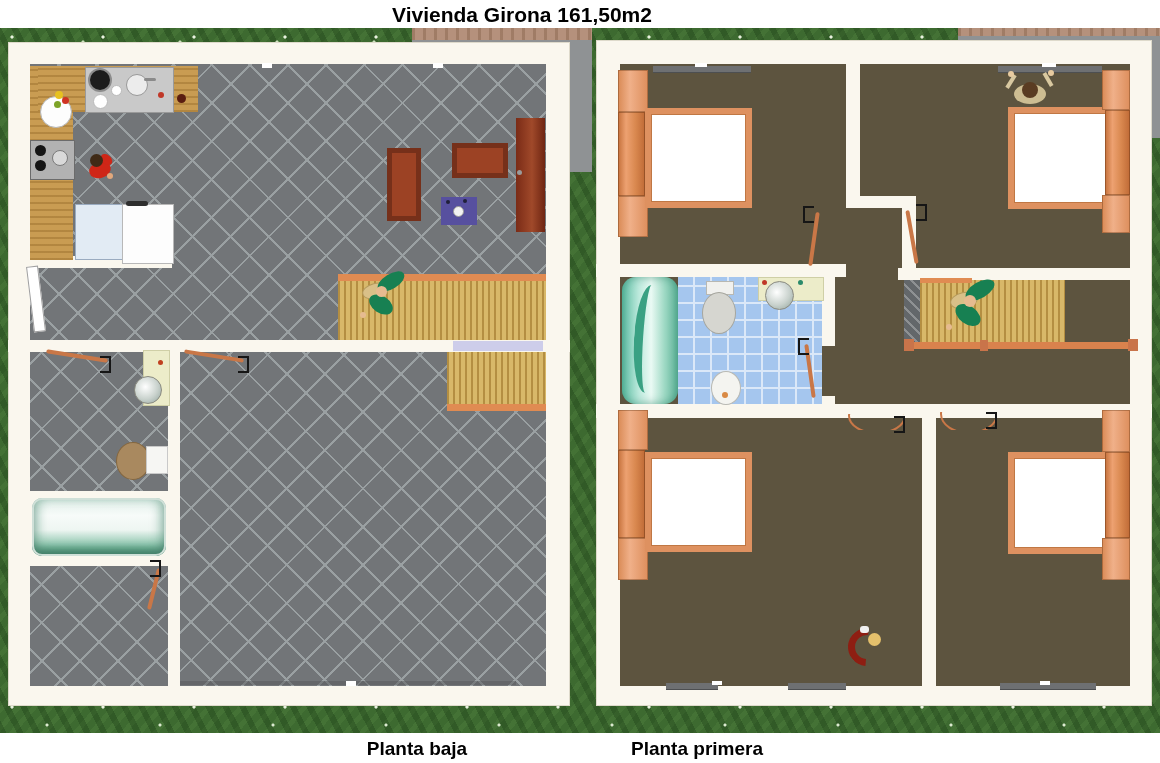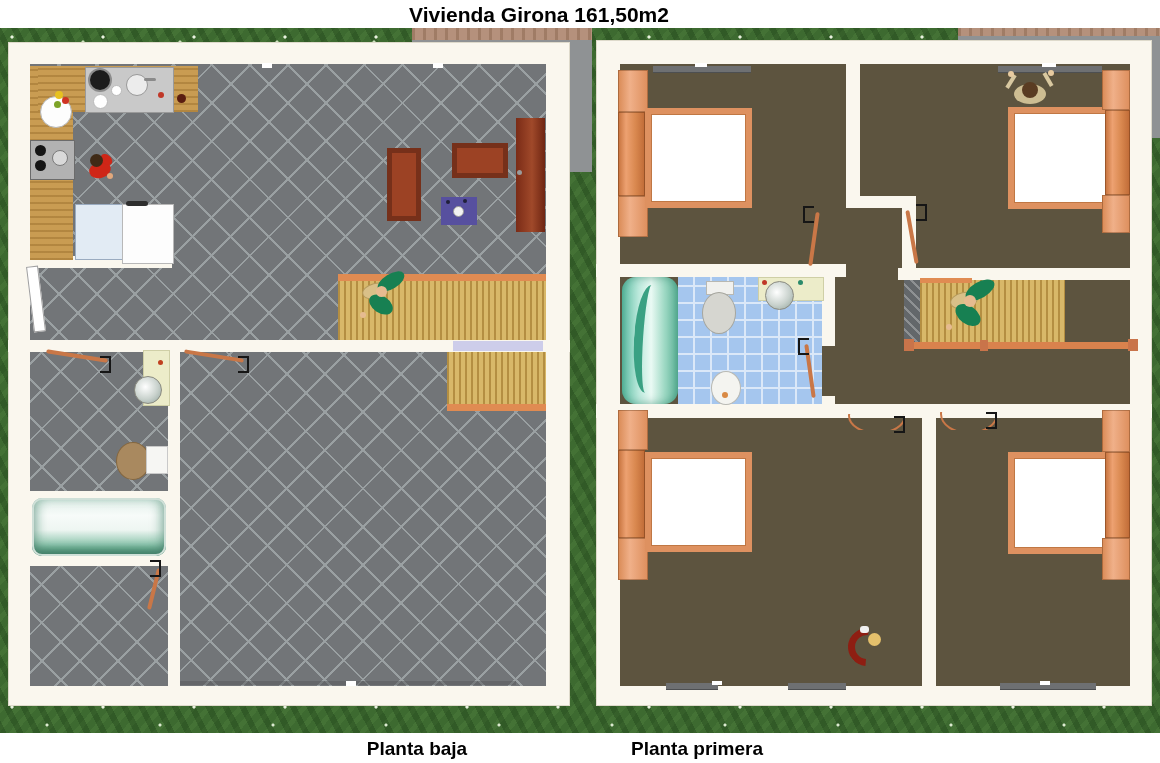--- a/index.html
+++ b/index.html
@@ -61,21 +61,21 @@
   .hatch{background-color:#63676a;
     background-image:repeating-linear-gradient(45deg, rgba(255,255,255,.28) 0 2px, transparent 2px 8px);}
   .circle{border-radius:50%;}
 </style>
 </head>
 <body>
 
 <div class="scene">
 
   <div class="abs" style="left:0;top:0;width:1160px;height:28px;background:#fff;"></div>
-  <div class="abs title" style="left:17px;top:3px;width:1044px;">Vivienda Girona 161,50m2</div>
+  <div class="abs title" style="left:0;top:3px;width:1044px;">Vivienda Girona 161,50m2</div>
 
   <div class="abs grass" style="left:0;top:28px;width:1160px;height:705px;"></div>
   <div class="abs tan" style="left:412px;top:28px;width:180px;height:12px;"></div>
   <div class="abs concrete" style="left:412px;top:40px;width:180px;height:132px;"></div>
   <div class="abs tan" style="left:958px;top:28px;width:202px;height:8px;"></div>
   <div class="abs concrete" style="left:958px;top:36px;width:202px;height:102px;"></div>
 
   <div class="abs sheet" style="left:8px;top:42px;width:562px;height:664px;"></div>
   <div class="abs tile" style="left:30px;top:64px;width:516px;height:276px;"></div>
   <div class="abs tile" style="left:30px;top:352px;width:138px;height:140px;"></div>

